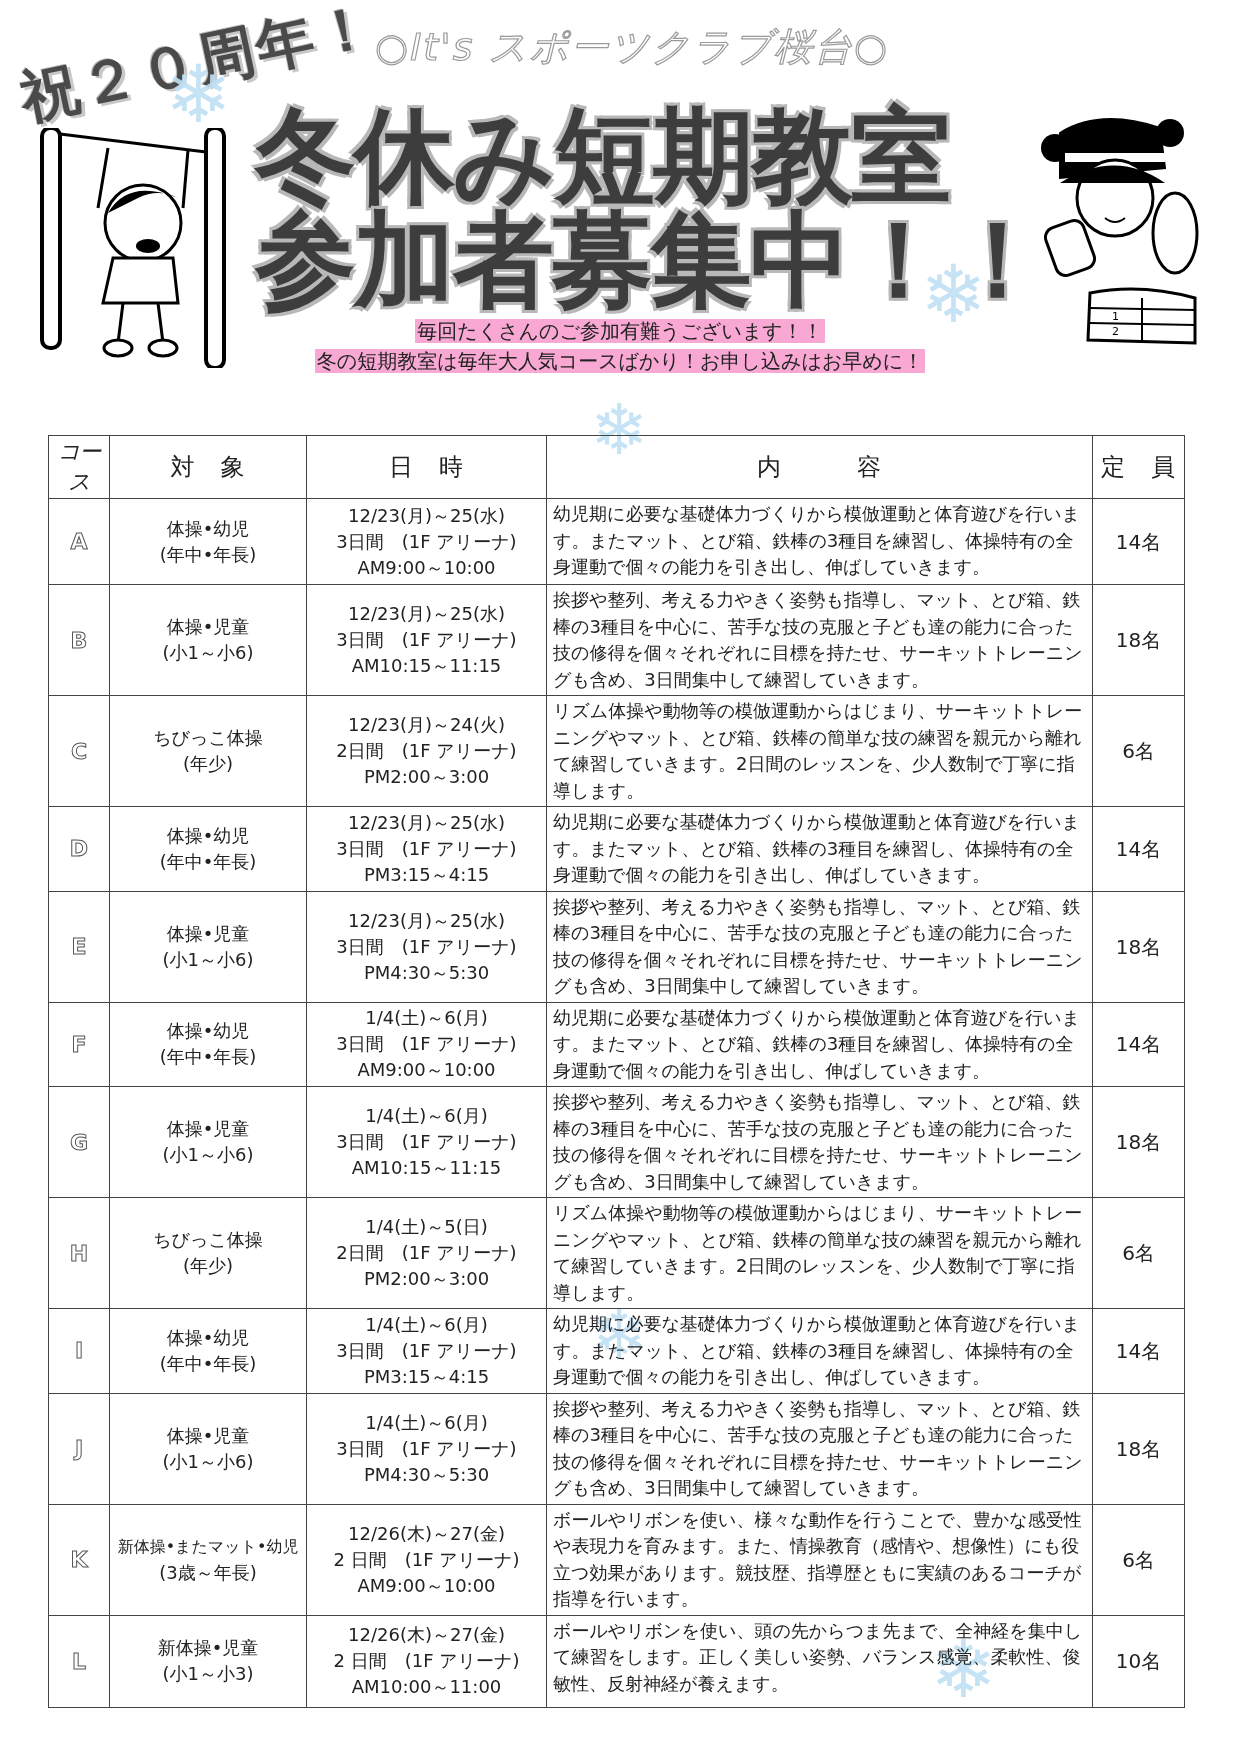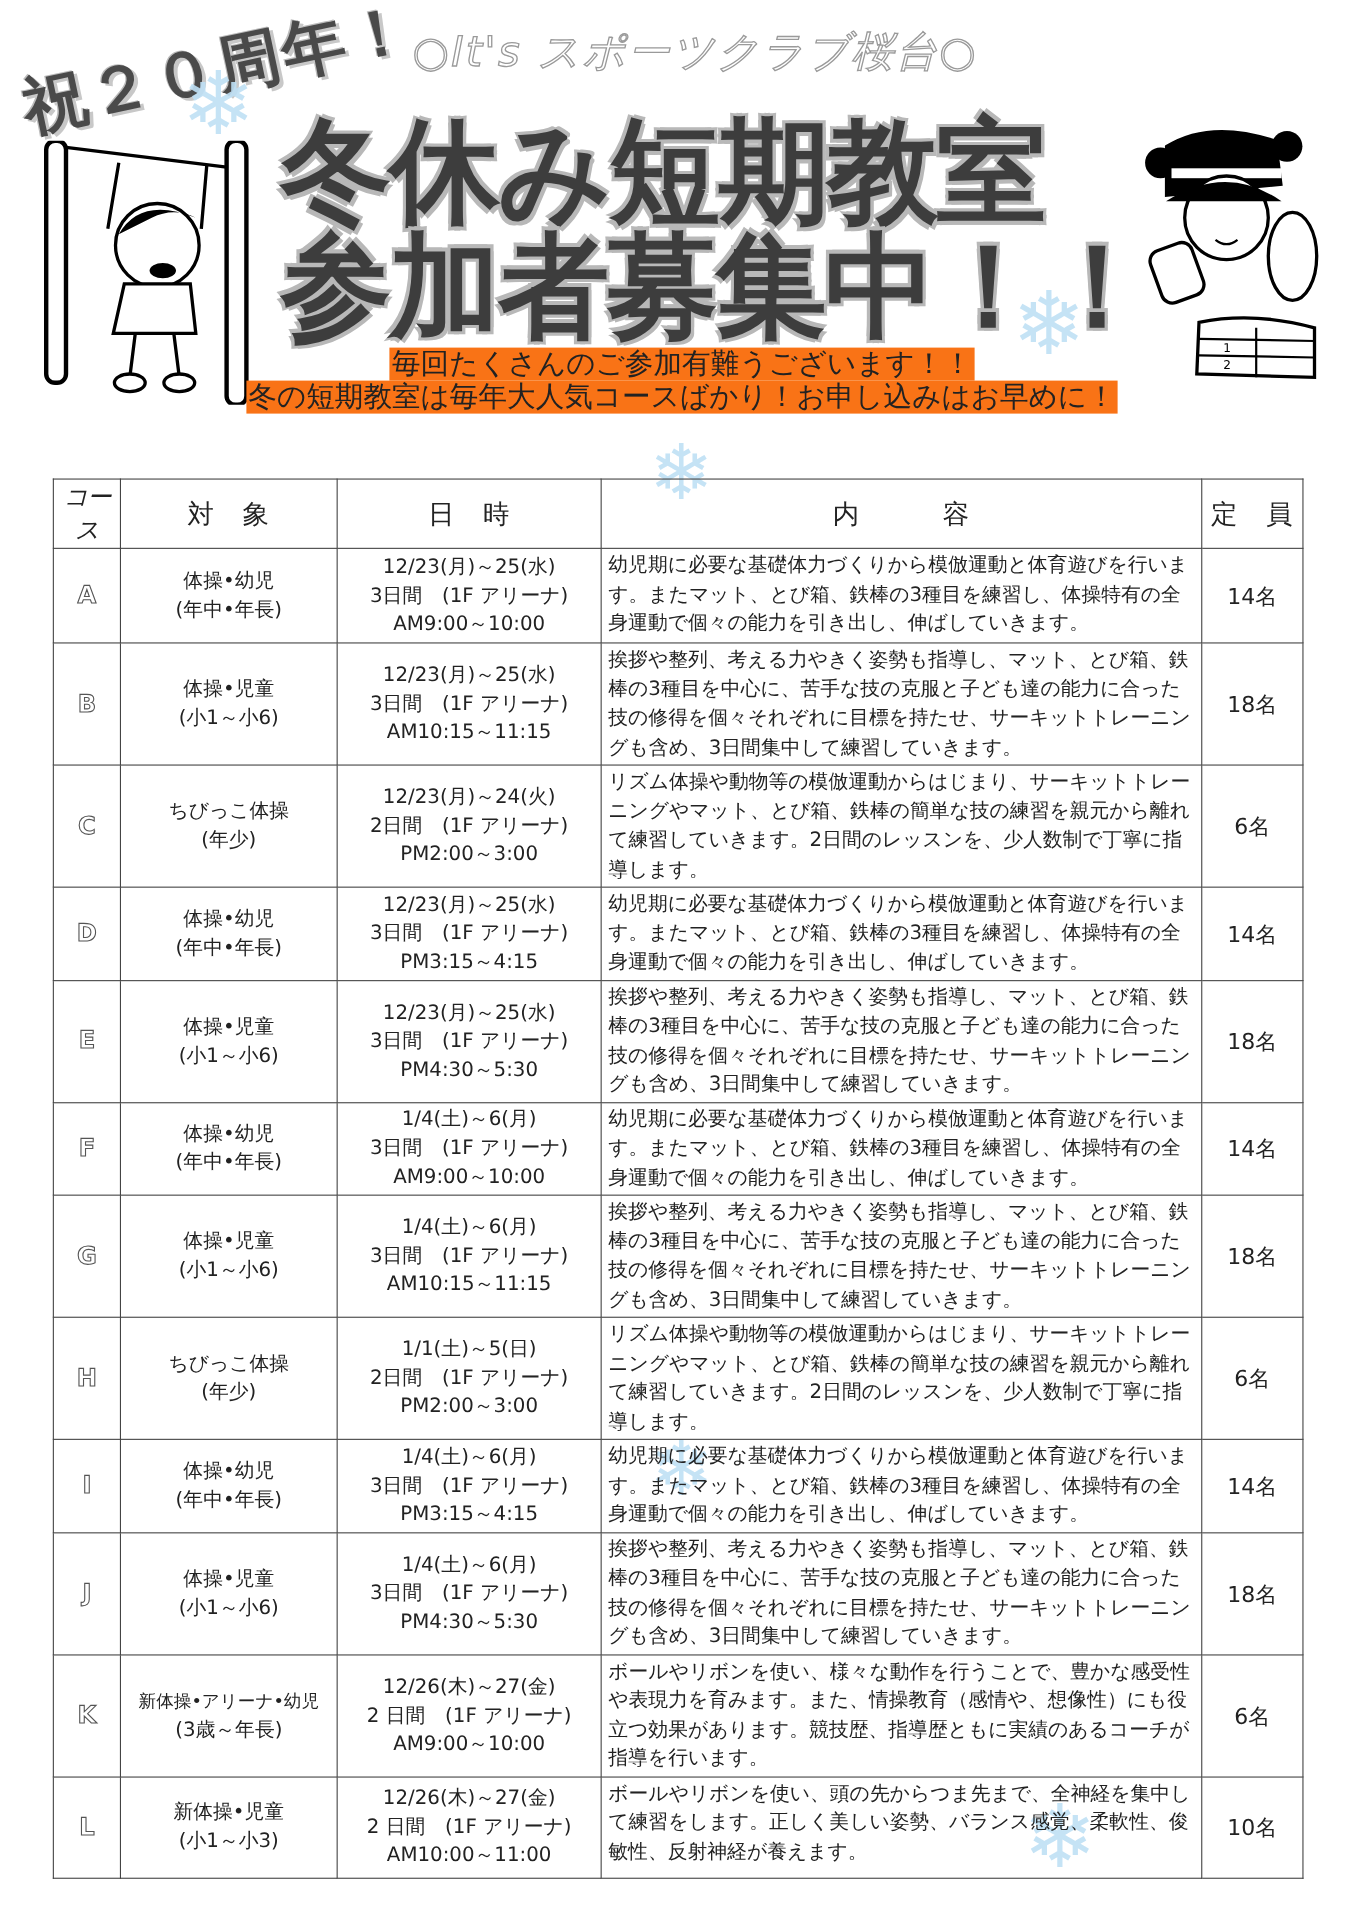--- a/index.html
+++ b/index.html
@@ -20,21 +20,21 @@
   .headline.l2 { top:192px; }
 
   .illus { position:absolute; }
   .illus-left { left:38px; top:128px; width:190px; height:240px; }
   .illus-right { left:1030px; top:108px; width:190px; height:250px; }
 
   .snow { position:absolute; color:#bfe0f5; font-size:80px; line-height:1; opacity:0.9; }
 
   .intro { position:absolute; left:0; width:1240px; top:318px; text-align:center; }
   .intro .line { display:block; margin:0 auto 3px; }
-  .intro span.hl { background:#f97316; font-size:26px; line-height:27px; padding:0 2px; color:#222; }
+  .intro span.hl { background:#f9a8d4; font-size:20px; line-height:27px; padding:0 2px; color:#222; }
 
   table.courses { position:absolute; left:48px; top:435px; width:1136px; border-collapse:collapse;
     table-layout:fixed; font-size:18px; }
   table.courses th, table.courses td { border:1.5px solid #444; }
   table.courses th { height:32px; font-weight:normal; font-size:24px; letter-spacing:1px; }
   td.code { text-align:center; font-size:22px; color:#fff; -webkit-text-stroke:1px #555; font-weight:bold; }
   td.target, td.date, td.capacity { text-align:center; line-height:26px; }
   td.content { padding:2px 6px; line-height:26.5px; text-align:left; vertical-align:top; }
   td.capacity { font-size:20px; }
   .dline { display:block; }
@@ -214,21 +214,21 @@
     <td class="capacity"><span>18名</span></td>
   </tr>
 
   <tr style="height: 98px;">
     <td class="code"><span>H</span></td>
     <td class="target">
       <span class="dline">ちびっこ体操</span>
       <span class="dline">(年少)</span>
     </td>
     <td class="date">
-      <span class="dline">1/1(土)～5(日)</span>
+      <span class="dline">1/4(土)～5(日)</span>
       <span class="dline">2日間　(1F アリーナ)</span>
       <span class="dline">PM2:00～3:00</span>
     </td>
     <td class="content"><span>リズム体操や動物等の模倣運動からはじまり、サーキットトレーニングやマット、とび箱、鉄棒の簡単な技の練習を親元から離れて練習していきます。2日間のレッスンを、少人数制で丁寧に指導します。</span></td>
     <td class="capacity"><span>6名</span></td>
   </tr>
 
   <tr style="height: 72px;">
     <td class="code"><span>I</span></td>
     <td class="target">
@@ -255,21 +255,21 @@
       <span class="dline">3日間　(1F アリーナ)</span>
       <span class="dline">PM4:30～5:30</span>
     </td>
     <td class="content"><span>挨拶や整列、考える力やきく姿勢も指導し、マット、とび箱、鉄棒の3種目を中心に、苦手な技の克服と子ども達の能力に合った技の修得を個々それぞれに目標を持たせ、サーキットトレーニングも含め、3日間集中して練習していきます。</span></td>
     <td class="capacity"><span>18名</span></td>
   </tr>
 
   <tr style="height: 98px;">
     <td class="code"><span>K</span></td>
     <td class="target">
-      <span class="dline small">新体操•アリーナ•幼児</span>
+      <span class="dline small">新体操•またマット•幼児</span>
       <span class="dline">(3歳～年長)</span>
     </td>
     <td class="date">
       <span class="dline">12/26(木)～27(金)</span>
       <span class="dline">2 日間　(1F アリーナ)</span>
       <span class="dline">AM9:00～10:00</span>
     </td>
     <td class="content"><span>ボールやリボンを使い、様々な動作を行うことで、豊かな感受性や表現力を育みます。また、情操教育（感情や、想像性）にも役立つ効果があります。競技歴、指導歴ともに実績のあるコーチが指導を行います。</span></td>
     <td class="capacity"><span>6名</span></td>
   </tr>

